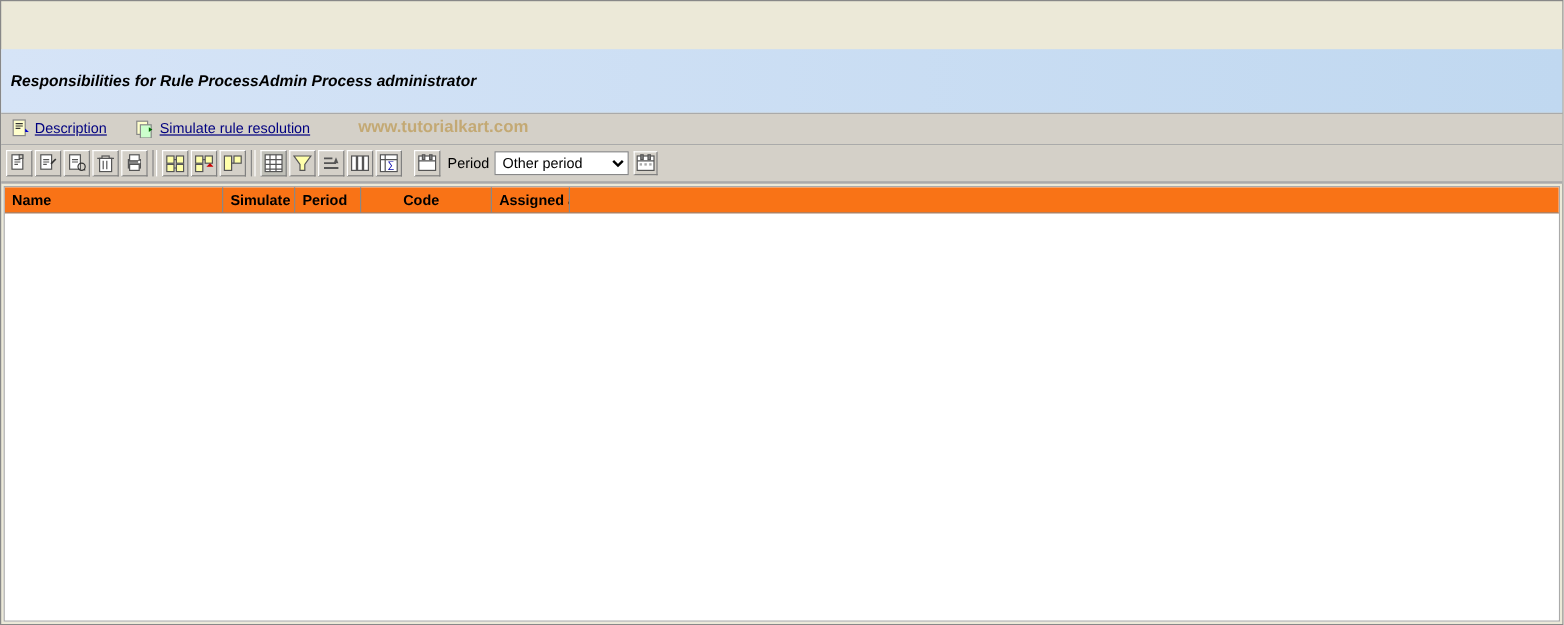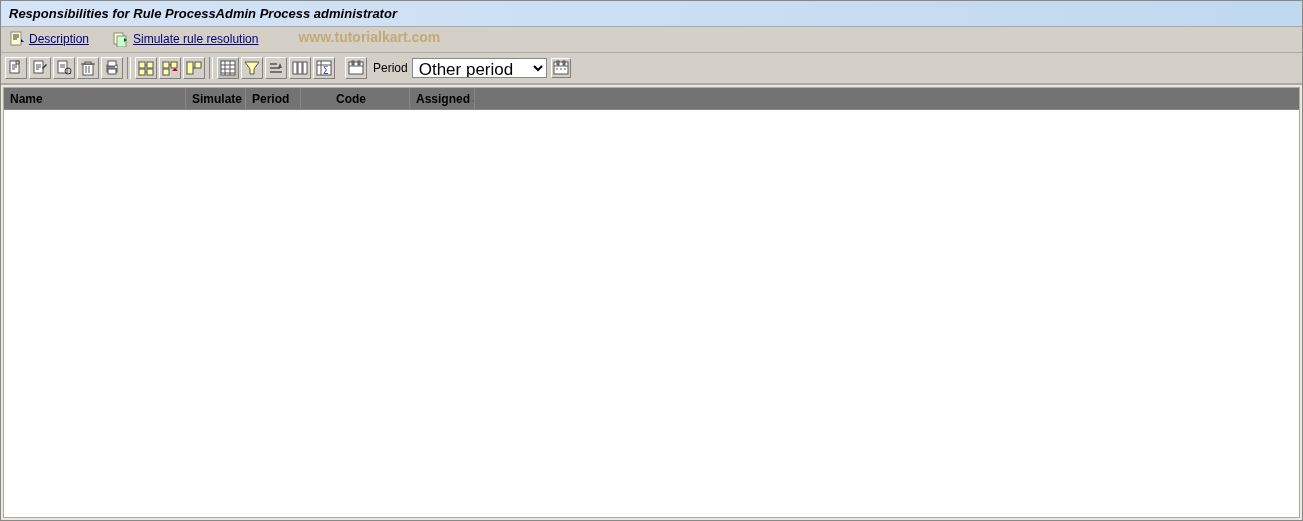--- a/index.html
+++ b/index.html
@@ -21,25 +21,26 @@
       width: 1303px;
       height: 521px;
       background: #ece9d8;
       border: 1px solid #888;
       display: flex;
       flex-direction: column;
     }
 
     .title-bar {
       background: linear-gradient(to right, #d6e4f7, #c0d8f0);
-      padding: 5px 8px;
+      padding: 19px 8px;
       border-bottom: 1px solid #aaa;
       display: flex;
       align-items: center;
       min-height: 24px;
+      margin-top: 40px;
     }
 
     .title-bar-text {
       font-weight: bold;
       font-style: italic;
       font-size: 13px;
       color: #000;
     }
 
     .menu-bar {
@@ -100,21 +101,21 @@
     .table-container {
       flex: 1;
       background: #fff;
       border: 1px solid #aaa;
       margin: 2px;
       overflow: hidden;
     }
 
     .table-header {
       display: flex;
-      background: #737373;
+      background: #f97316;
       border-bottom: 1px solid #888;
       min-height: 22px;
     }
 
     .col-header {
       padding: 3px 6px;
       font-size: 12px;
       font-weight: bold;
       color: #000;
       border-right: 1px solid #888;
@@ -328,21 +329,21 @@
           <rect x="1" y="2" width="14" height="12" fill="white" stroke="#555" stroke-width="1"></rect>
           <line x1="1" y1="6" x2="15" y2="6" stroke="#555" stroke-width="1"></line>
           <rect x="4" y="1" width="2" height="4" fill="#888" stroke="#555" stroke-width="1"></rect>
           <rect x="10" y="1" width="2" height="4" fill="#888" stroke="#555" stroke-width="1"></rect>
         </svg>
       </div>
 
       <span style="font-size:12px;color:#000;margin-left:2px;">Period</span>
 
       <div style="display:flex;align-items:center;border:1px solid #888;background:#fff;height:20px;">
-        <select style="border:none;background:transparent;font-size:17px;height:18px;padding:0 2px;outline:none;min-width:110px;cursor:pointer;">
+        <select style="border:none;background:transparent;font-size:12px;height:18px;padding:0 2px;outline:none;min-width:110px;cursor:pointer;">
           <option>Other period</option>
           <option>Today</option>
           <option>Current week</option>
           <option>Current month</option>
           <option>Current year</option>
         </select>
       </div>
 
       <div class="tb-icon" title="Calendar" style="width:20px;height:20px;">
         <svg viewBox="0 0 16 16" fill="none">

